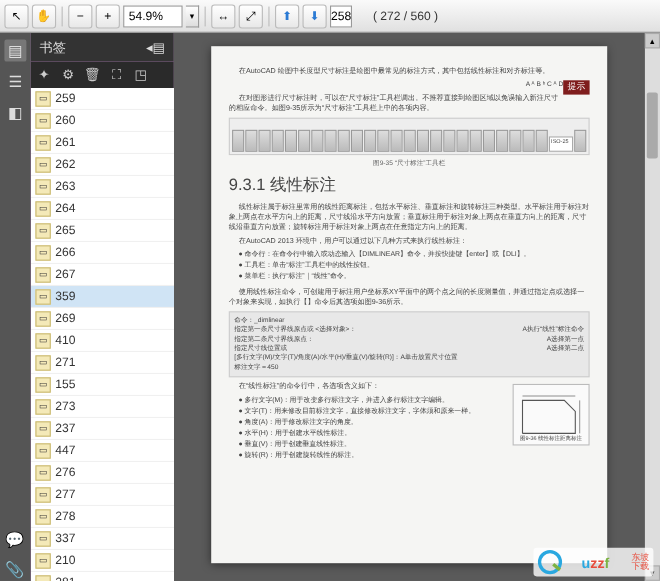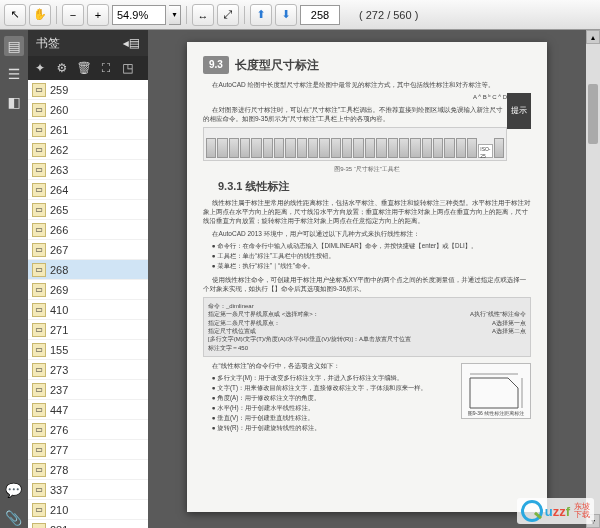--- a/index.html
+++ b/index.html
@@ -2,52 +2,52 @@
 <html><head>
 <meta charset="utf-8">
 <style>
 *{margin:0;padding:0;box-sizing:border-box;font-family:Arial,"Microsoft YaHei",sans-serif}
 body{width:600px;height:528px;background:#3a3a3a;overflow:hidden;position:relative}
 .toolbar{height:30px;background:linear-gradient(#fafafa,#e0e0e0);border-bottom:1px solid #999;display:flex;align-items:center;padding:0 4px;gap:3px}
 .tb-btn{width:22px;height:22px;border:1px solid #bbb;border-radius:3px;background:linear-gradient(#fff,#e8e8e8);display:flex;align-items:center;justify-content:center;cursor:pointer;font-size:11px}
 .tb-sep{width:1px;height:18px;background:#bbb;margin:0 2px}
 .zoom-box{height:20px;width:54px;border:1px solid #999;background:#fff;font-size:11px;display:flex;align-items:center;padding:0 4px}
 .zoom-dd{width:12px;height:20px;border:1px solid #999;border-left:none;background:linear-gradient(#fff,#ddd);font-size:8px;display:flex;align-items:center;justify-content:center}
-.page-box{height:20px;width:40px;border:1px solid #999;background:#fff;font-size:11px;text-align:center}
+.page-box{height:20px;width:20px;border:1px solid #999;background:#fff;font-size:11px;text-align:center}
 .page-tot{font-size:11px;color:#333;margin-left:16px}
 .main{display:flex;height:498px}
 .left-rail{width:28px;background:#555;display:flex;flex-direction:column;align-items:center;padding-top:6px;gap:8px}
 .rail-ic{width:20px;height:20px;display:flex;align-items:center;justify-content:center;color:#ddd;font-size:14px;cursor:pointer}
 .rail-ic.active{background:#777;border-radius:2px}
-.bm-panel{width:120px;background:#f0abfc;display:flex;flex-direction:column}
+.bm-panel{width:130px;background:#f0abfc;display:flex;flex-direction:column}
 .bm-head{height:26px;background:#333;display:flex;align-items:center;padding:0 8px;color:#ddd;font-size:12px;justify-content:space-between}
 .bm-tools{height:24px;background:#2a2a2a;display:flex;align-items:center;padding:0 4px;gap:6px}
 .bm-tool{width:16px;height:16px;color:#ccc;font-size:12px;display:flex;align-items:center;justify-content:center;cursor:pointer}
 .bm-list{flex:1;overflow-y:auto;background:#fff}
 .bm-item{height:20px;display:flex;align-items:center;padding:0 4px;gap:4px;font-size:11px;color:#333;cursor:pointer;border-bottom:1px solid #f0f0f0}
 .bm-item.sel{background:#d0e4f5}
 .bm-ic{width:14px;height:14px;background:#f4e9b8;border:1px solid #c9b870;font-size:8px;display:flex;align-items:center;justify-content:center}
 .doc-area{flex:1;background:#5a5a5a;display:flex;justify-content:center;padding:12px 8px;overflow:hidden;position:relative}
 .page{width:360px;height:470px;background:#f5f5f3;box-shadow:0 2px 8px rgba(0,0,0,.5);padding:14px 16px;font-size:7px;color:#444;line-height:1.35;overflow:hidden;position:relative}
 .sec-head{display:flex;align-items:center;margin-bottom:6px}
 .sec-num{background:#888;color:#fff;padding:2px 6px;font-size:10px;font-weight:bold;border-radius:2px}
 .sec-title{font-size:12px;font-weight:bold;margin-left:6px}
-.hint-box{float:right;background:#404040;color:#fff;font-size:8px;padding:13px 4px}
+.hint-box{float:right;background:#7f1d1d;color:#fff;font-size:8px;padding:1px 4px}
 .p{margin:4px 0;text-indent:1.4em;font-size:6.5px;line-height:1.4}
 .toolbar-fig{height:34px;background:#eee;border:1px solid #ccc;margin:4px 0;display:flex;align-items:flex-end;padding:2px;gap:1px}
 .dim-ic{width:11px;height:20px;background:linear-gradient(#ddd,#bbb);border:1px solid #999}
 .fig-cap{text-align:center;font-size:6px;color:#666;margin:2px 0 6px}
-.sub-title{font-size:11px;font-weight:bold;margin:5px 15px 3px}
+.sub-title{font-size:15px;font-weight:normal;margin:5px 0 3px}
 .bullet{font-size:6.3px;margin:1.5px 0 1.5px 1.4em}
 .cmd-box{background:#e8e8e8;border:1px solid #ccc;padding:4px;margin:4px 0;font-size:6px;line-height:1.4}
 .diagram{float:right;width:70px;height:56px;border:1px solid #bbb;margin:2px 0 2px 4px;background:#fafafa;position:relative}
 .scrollbar{width:14px;background:#ddd;display:flex;flex-direction:column}
 .sb-btn{height:14px;background:#ccc;border:1px solid #aaa;font-size:8px;display:flex;align-items:center;justify-content:center}
 .sb-thumb{background:#aaa;margin:40px 2px 0;height:60px;border-radius:2px}
-.logo{position:absolute;right:6px;bottom:4px;display:flex;align-items:center;gap:2px;background:rgba(255,255,255,.8);padding:2px 4px;border-radius:3px;z-index:10}
+.logo{position:absolute;right:6px;bottom:4px;display:flex;align-items:center;gap:18px;background:rgba(255,255,255,.8);padding:2px 4px;border-radius:3px;z-index:10}
 .logo-q{width:22px;height:22px;border:3px solid #2aa8e0;border-radius:50%;position:relative}
 .logo-q::after{content:"";position:absolute;width:8px;height:3px;background:#7cb342;right:-2px;bottom:2px;transform:rotate(40deg)}
 .logo-txt{font-size:13px;font-weight:bold}
 .lo-u{color:#2aa8e0}.lo-z{color:#e74c3c}.lo-f{color:#7cb342}
 .logo-cn{font-size:8px;color:#e74c3c;margin-left:2px;line-height:1}
 .bm-list::-webkit-scrollbar{width:10px}
 .bm-list::-webkit-scrollbar-thumb{background:#bbb;border-radius:3px}
 </style>
 </head>
 <body>
@@ -124,21 +124,21 @@
         <div class="bm-item">
           <span class="bm-ic">▭</span>
           <span>266</span>
         </div>
         <div class="bm-item">
           <span class="bm-ic">▭</span>
           <span>267</span>
         </div>
         <div class="bm-item sel">
           <span class="bm-ic">▭</span>
-          <span>268</span>
+          <span>359</span>
         </div>
         <div class="bm-item">
           <span class="bm-ic">▭</span>
           <span>269</span>
         </div>
         <div class="bm-item">
           <span class="bm-ic">▭</span>
           <span>410</span>
         </div>
         <div class="bm-item">
@@ -183,24 +183,20 @@
         </div>
         <div class="bm-item">
           <span class="bm-ic">▭</span>
           <span>281</span>
         </div>
       </div>
   </div>
 
   <div class="doc-area">
     <div class="page">
-      <div class="sec-head">
-        <span class="sec-num">9.3</span>
-        <span class="sec-title">长度型尺寸标注</span>
-      </div>
       <div class="p">在AutoCAD 绘图中长度型尺寸标注是绘图中最常见的标注方式，其中包括线性标注和对齐标注等。</div>
       <div style="text-align:right;font-size:6px;margin-top:4px">
         <span>A ᴬ B ᵇ C ᴬ D</span>
         <span class="hint-box">提示</span>
       </div>
       <div class="p">在对图形进行尺寸标注时，可以在“尺寸标注”工具栏调出。不推荐直接到绘图区域以免误输入新注尺寸的相应命令。如图9-35所示为“尺寸标注”工具栏上中的各项内容。</div>
       <div class="toolbar-fig">
         <div class="dim-ic"></div>
           <div class="dim-ic"></div>
           <div class="dim-ic"></div>

